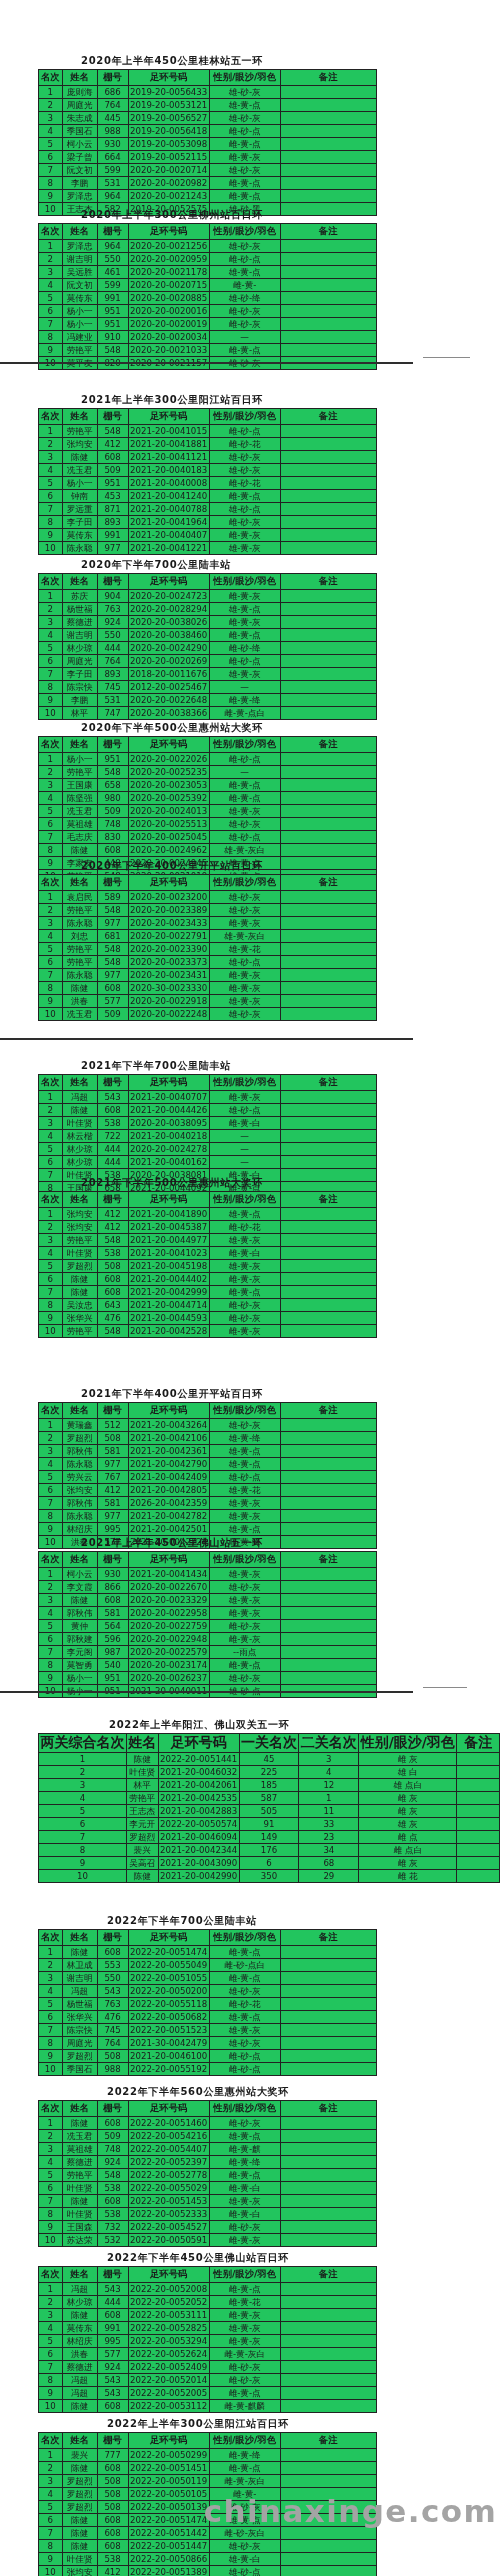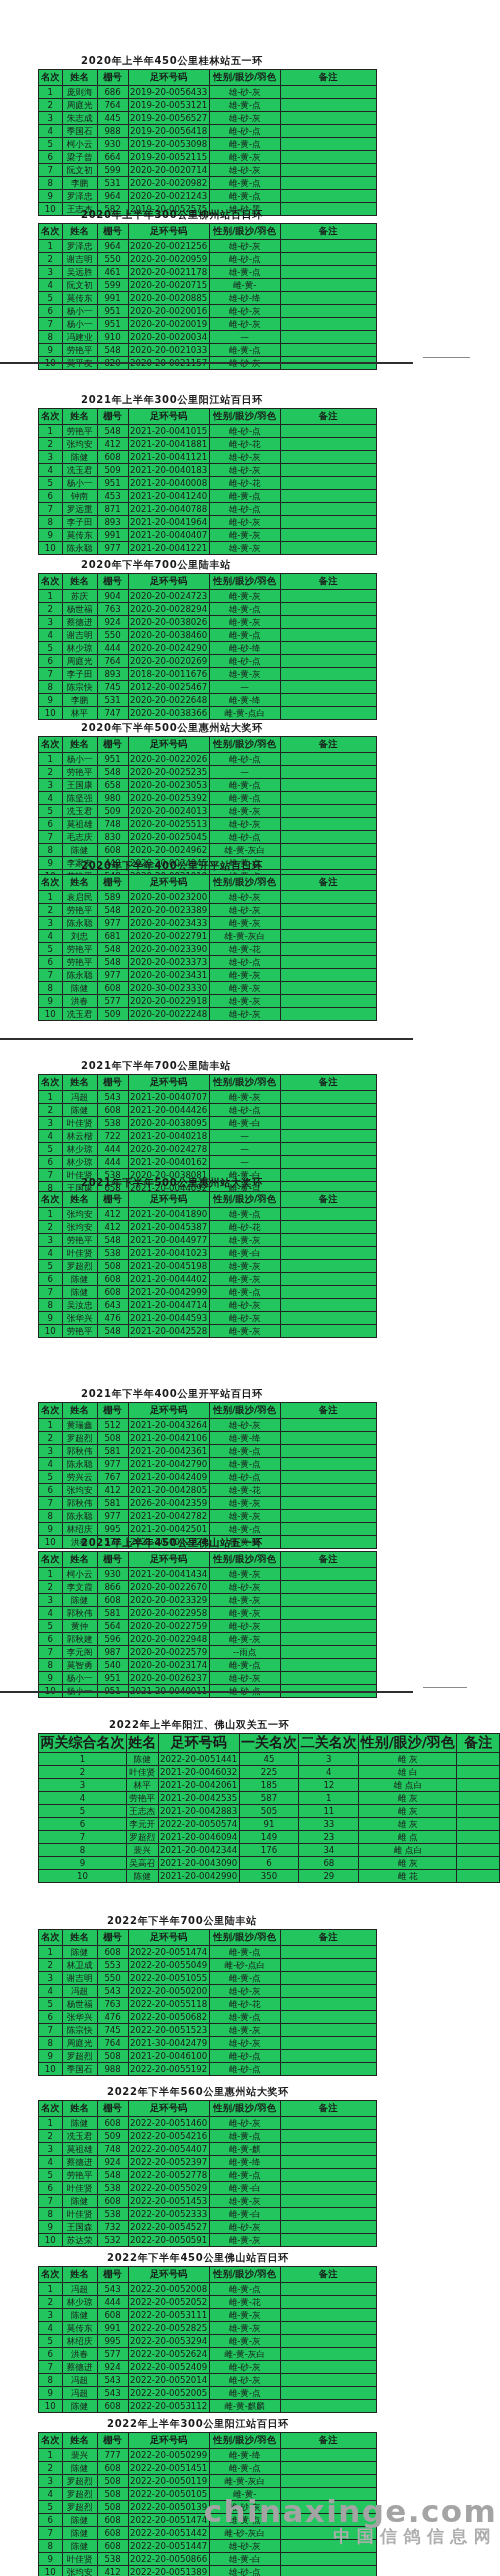--- a/index.html
+++ b/index.html
@@ -1638,15 +1638,14 @@
           <td>2022-20-0051389</td>
           <td>雄-砂-点</td>
           <td></td>
         </tr>
       </tbody>
     </table>
   </section>
 
 <div class="watermark" style="top:2496px">
   <div class="wm-brand">chinaxinge.com</div>
-  <div class="wm-sub">中国信鸽信息网</div>
 </div>
 
 
 </body></html>

